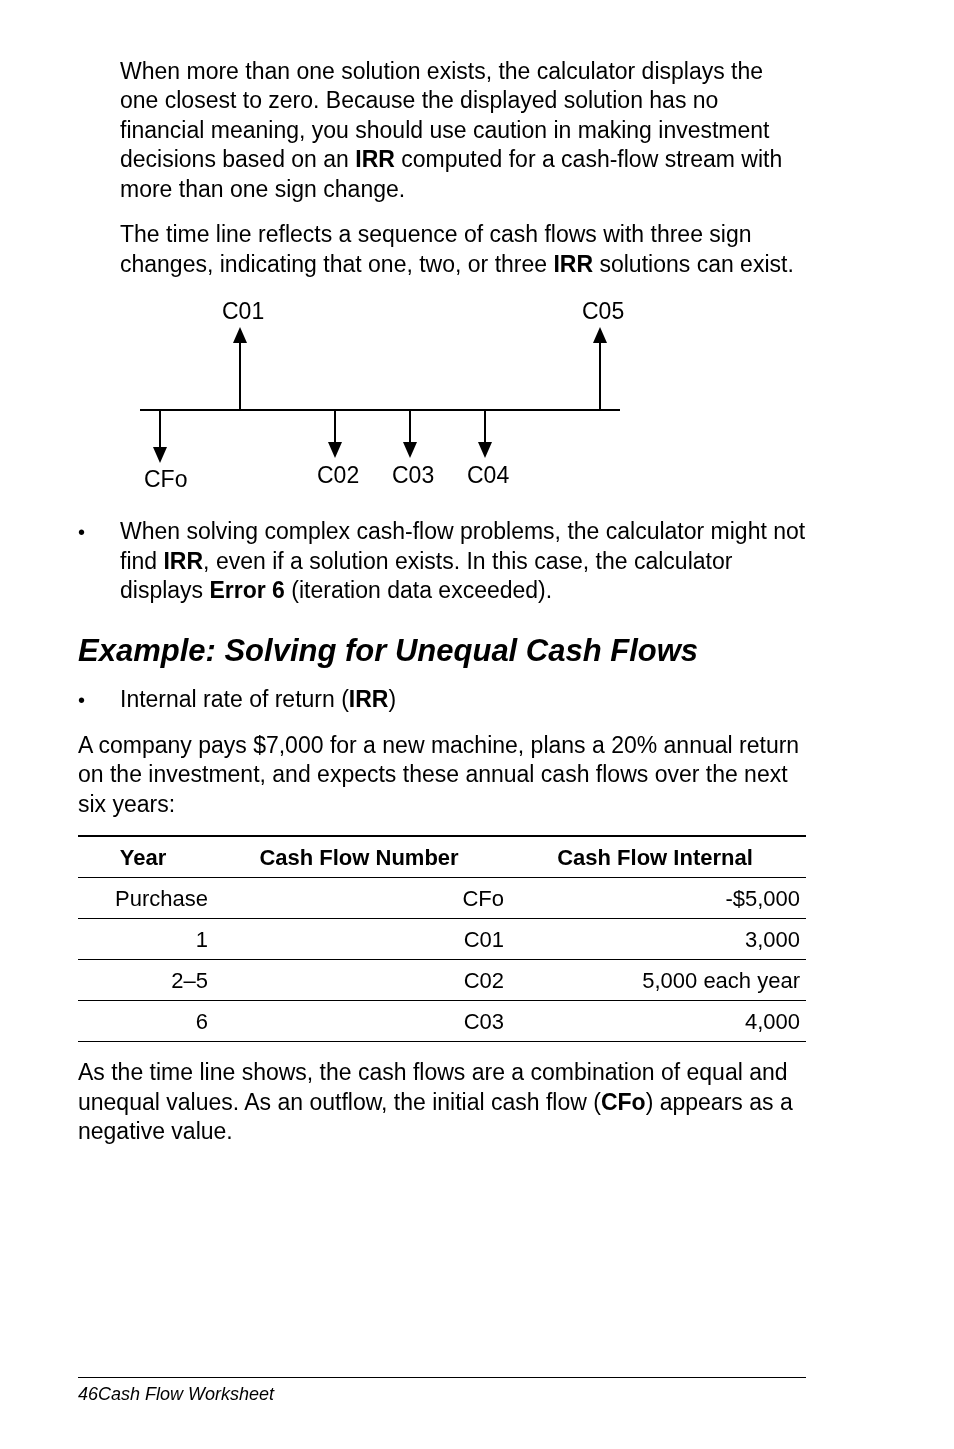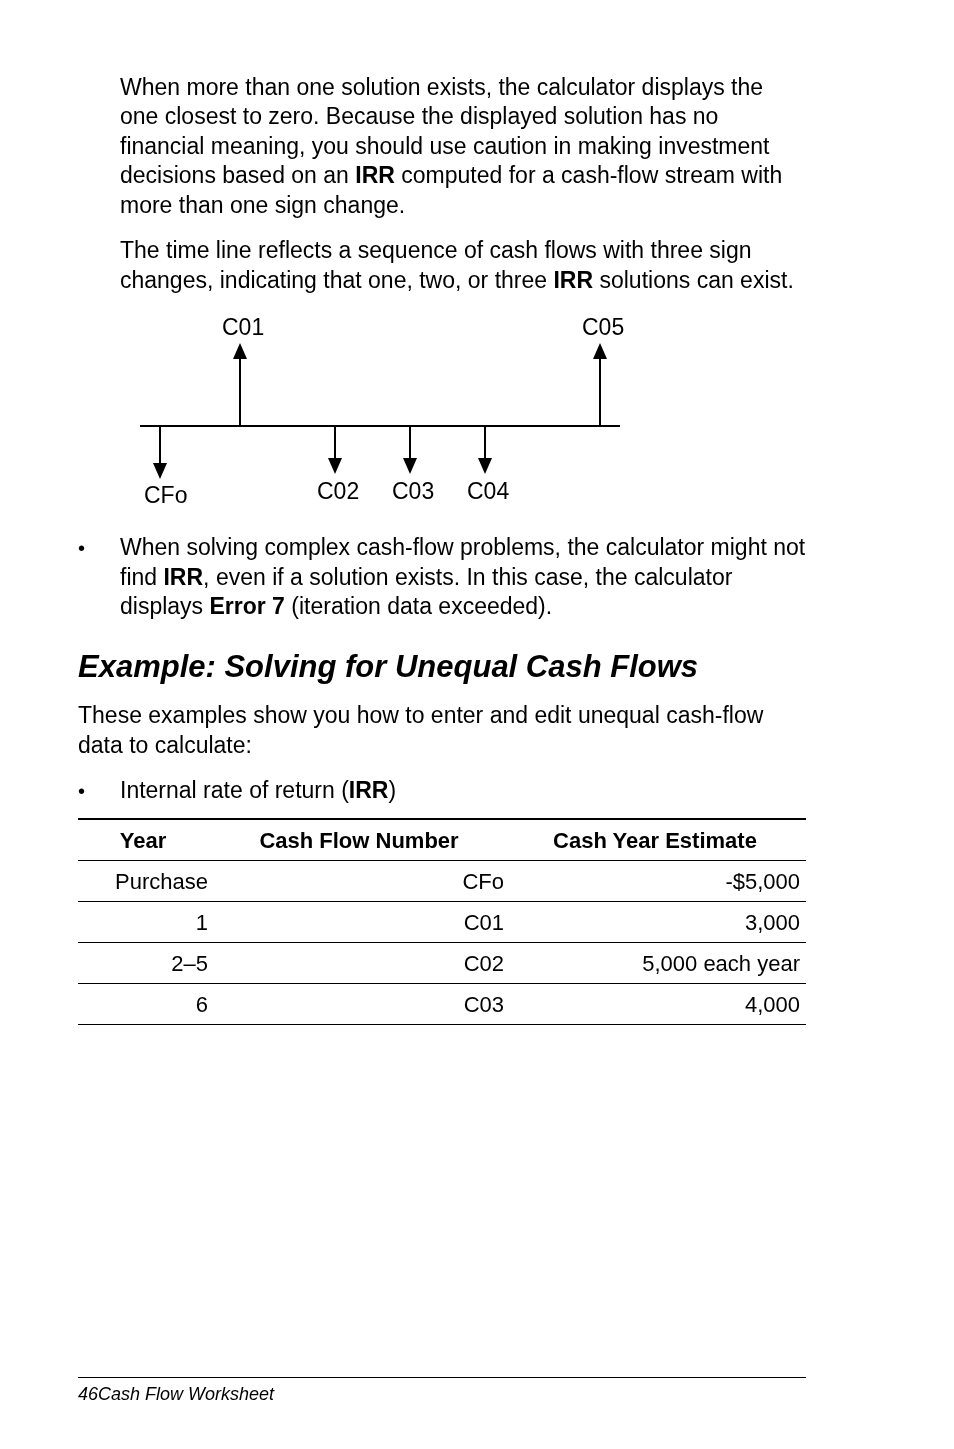--- a/index.html
+++ b/index.html
@@ -6,21 +6,21 @@
     margin: 0;
     padding: 0;
     background: #fff;
     font-family: "Segoe UI", "Helvetica Neue", Arial, sans-serif;
     color: #000;
   }
   .page {
     width: 884px;
     height: 1449px;
     box-sizing: border-box;
-    padding: 73px 78px 0 78px;
+    padding: 57px 78px 0 78px;
     position: relative;
   }
   .body-text {
     font-size: 23px;
     line-height: 1.28;
     margin: 0 0 16px 0;
     font-weight: 400;
   }
   .indent {
     margin-left: 42px;
@@ -140,43 +140,43 @@
 
       <line x1="480" y1="115" x2="480" y2="40" stroke="#000" stroke-width="2"></line>
       <polygon points="480,32 473,48 487,48" fill="#000"></polygon>
       <text x="462" y="24" class="diag-label">C05</text>
     </svg>
   </div>
 
   <div class="bullet-row">
     <div class="bullet"></div>
     <div class="bullet-text">
-      <span>When solving complex cash-flow problems, the calculator might not find </span><span class="bold">IRR</span><span>, even if a solution exists. In this case, the calculator displays </span><span class="bold">Error 7</span><span> (iteration data exceeded).</span>
+      <span>When solving complex cash-flow problems, the calculator might not find </span><span class="bold">IRR</span><span>, even if a solution exists. In this case, the calculator displays </span><span class="bold">Error 6</span><span> (iteration data exceeded).</span>
     </div>
   </div>
 
   <h2 class="heading">Example: Solving for Unequal Cash Flows</h2>
 
-  <p class="body-text">These examples show you how to enter and edit unequal cash-flow data to calculate:</p>
 
 
   <div class="bullet-row">
     <div class="bullet"></div>
     <div class="bullet-text">
       <span>Internal rate of return (</span><span class="bold">IRR</span><span>)</span>
     </div>
   </div>
 
+  <p class="body-text" style="margin-top:16px">A company pays $7,000 for a new machine, plans a 20% annual return on the investment, and expects these annual cash flows over the next six years:</p>
 
   <table class="table">
     <thead>
       <tr>
         <th class="col-year">Year</th>
         <th class="col-cfn">Cash Flow Number</th>
-        <th>Cash Year Estimate</th>
+        <th>Cash Flow Internal</th>
       </tr>
     </thead>
     <tbody>
       <tr>
         <td>Purchase</td>
         <td class="bold">CFo</td>
         <td>-$5,000</td>
       </tr>
       <tr>
         <td>1</td>
@@ -189,19 +189,22 @@
         <td>5,000 each year</td>
       </tr>
       <tr>
         <td>6</td>
         <td class="bold">C03</td>
         <td>4,000</td>
       </tr>
     </tbody>
   </table>
 
+  <p class="body-text">
+    <span>As the time line shows, the cash flows are a combination of equal and unequal values. As an outflow, the initial cash flow (</span><span class="bold">CFo</span><span>) appears as a negative value.</span>
+  </p>
 
   <div class="footer">
     <span class="page-num">46</span>
     <span class="footer-title">Cash Flow Worksheet</span>
   </div>
 
 </div>
 
 </body></html>

